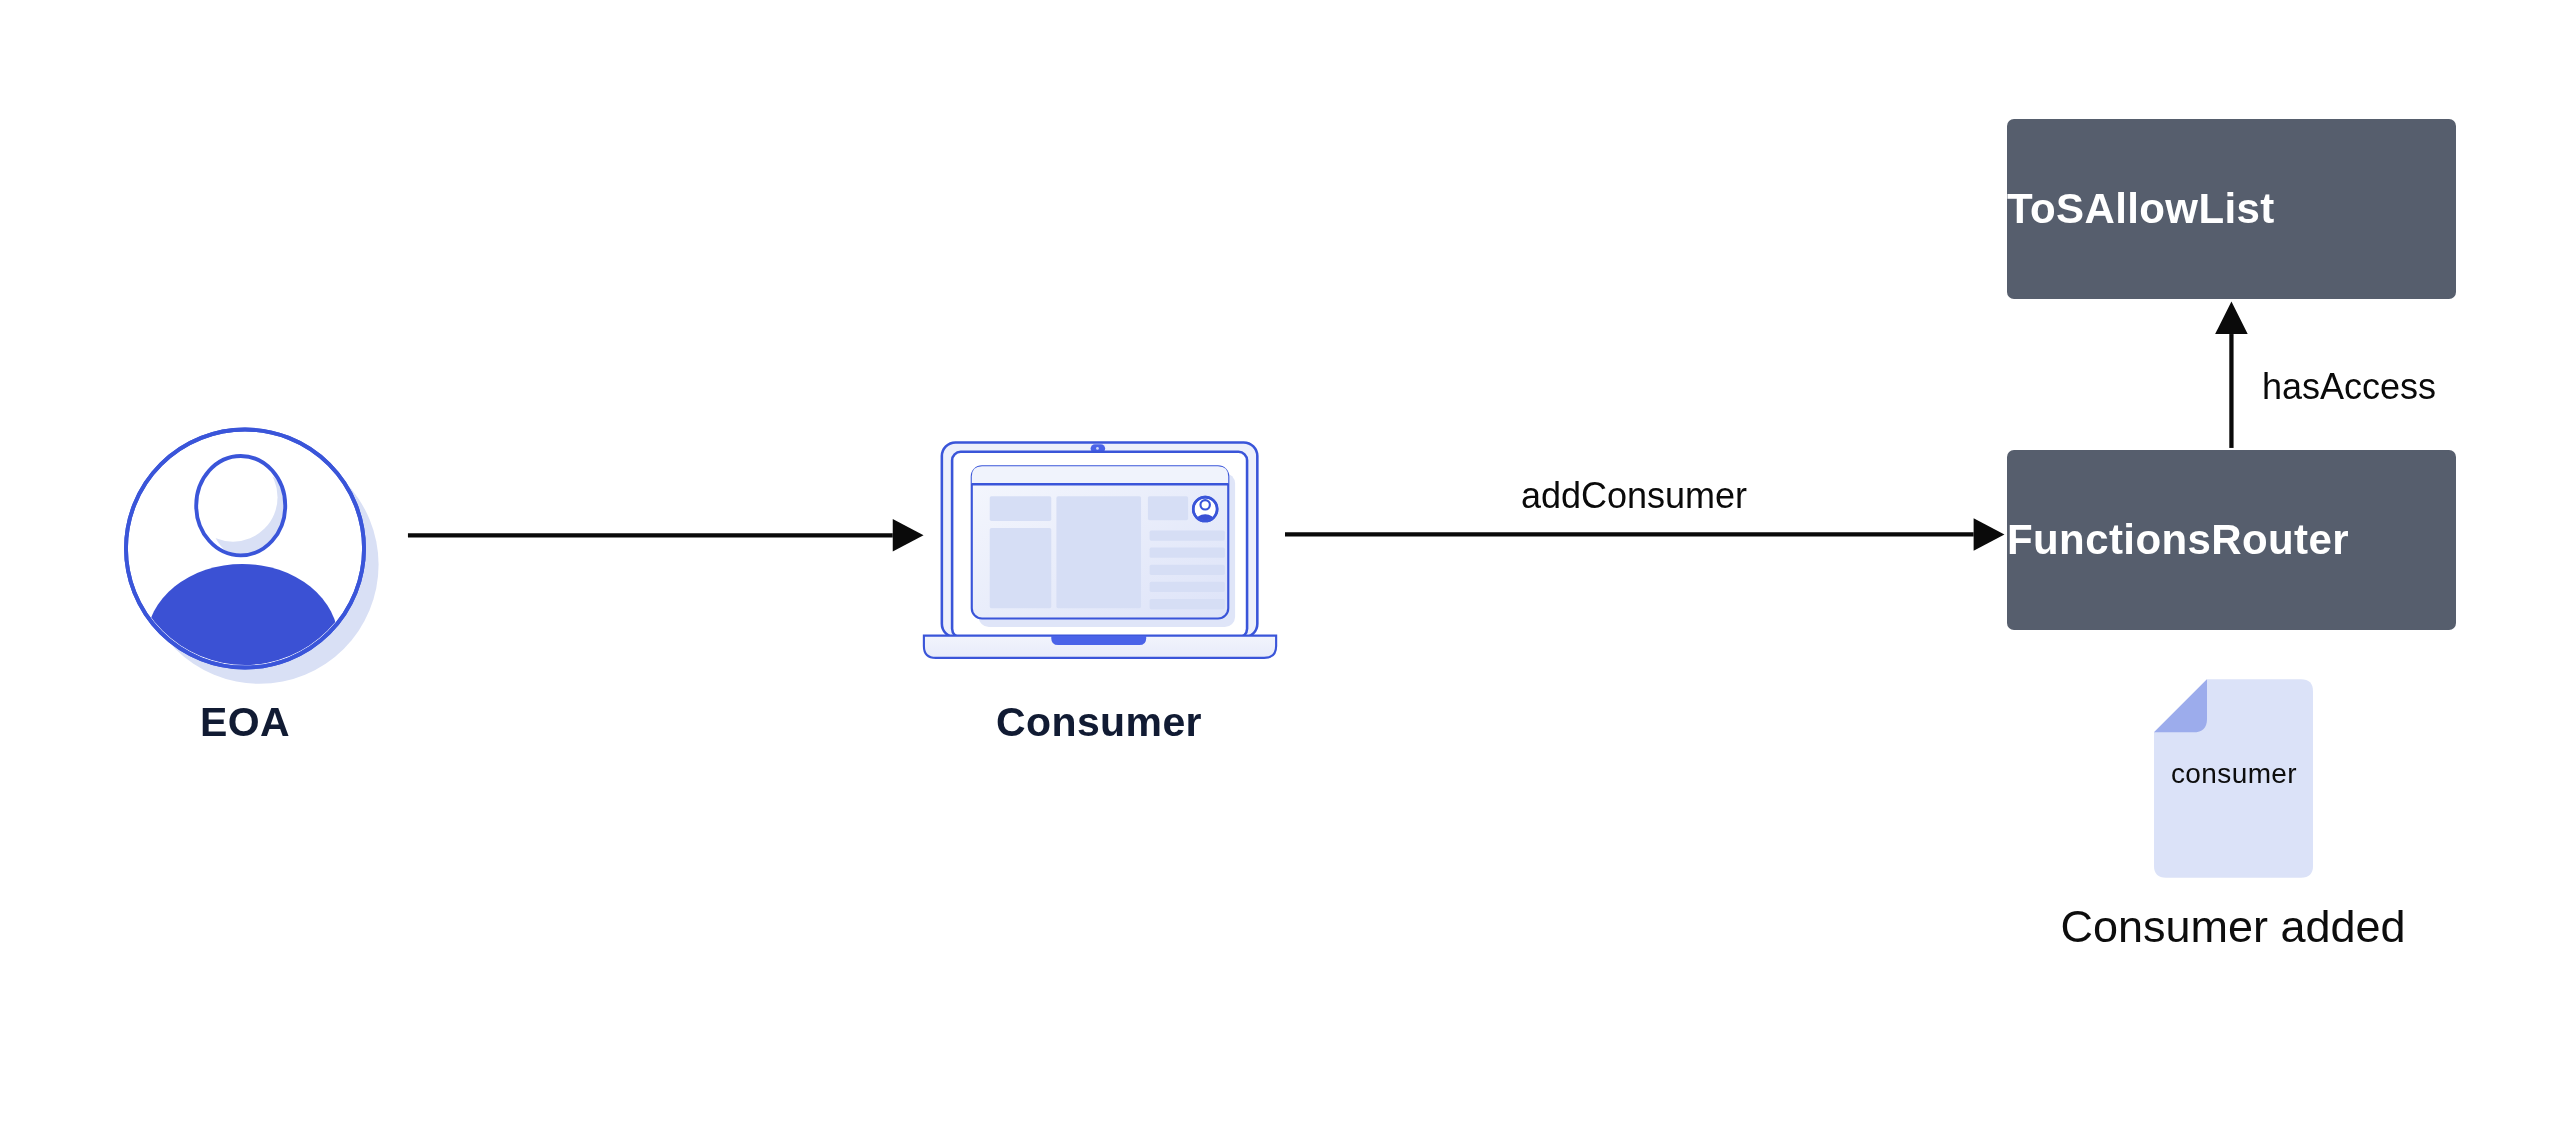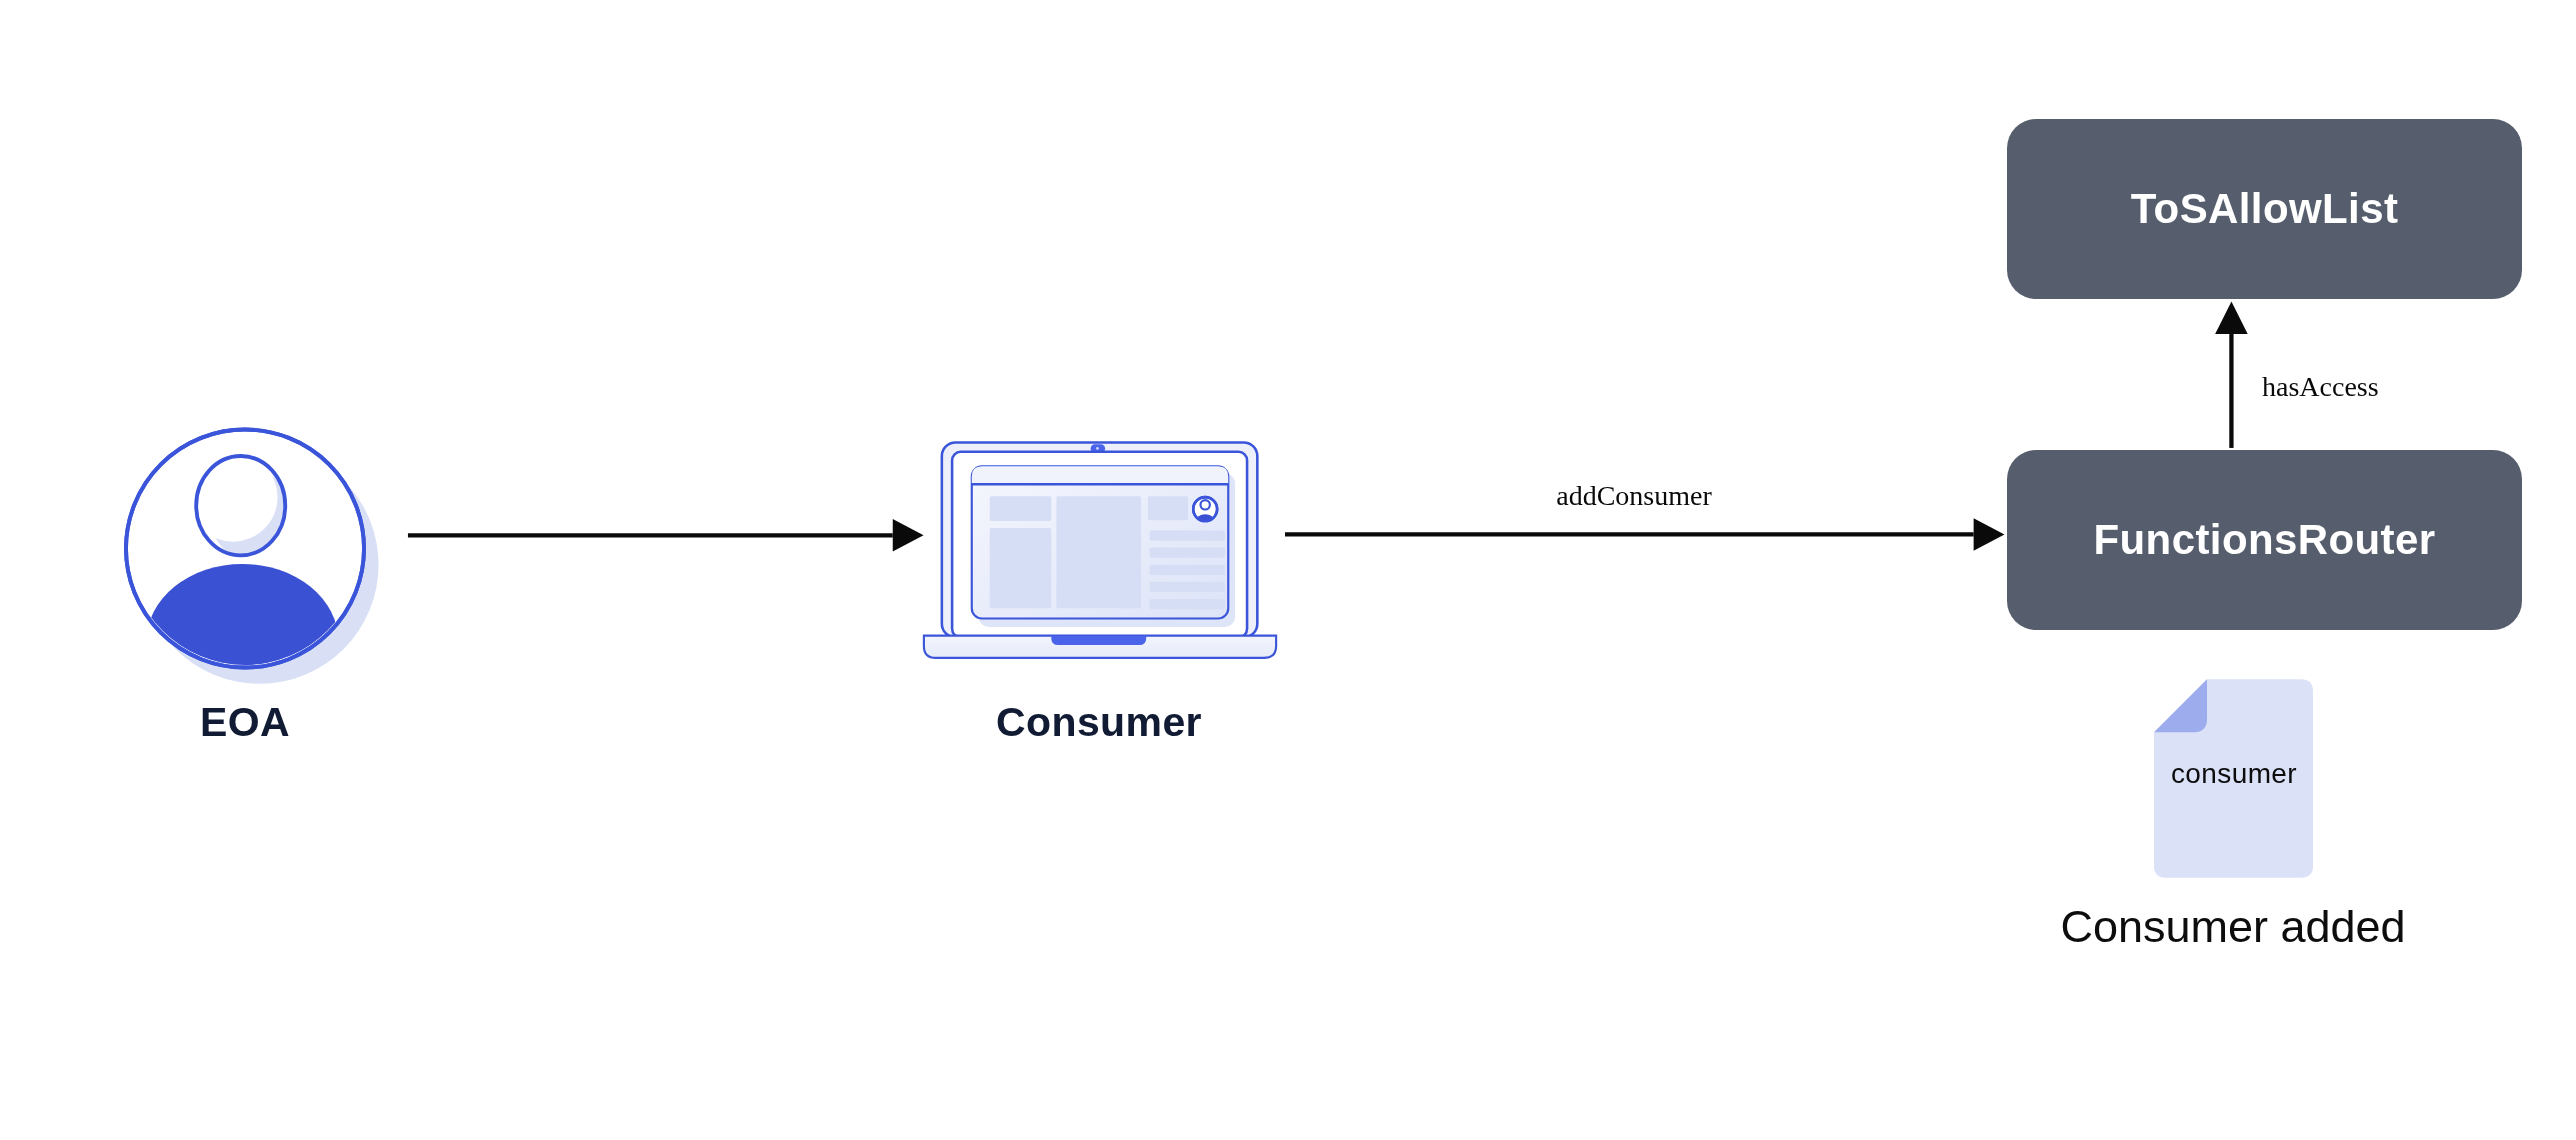--- a/index.html
+++ b/index.html
@@ -25,38 +25,37 @@
     font-weight: 700;
     font-size: 41px;
     color: var(--label-navy, #111b33);
     letter-spacing: 0.4px;
     white-space: nowrap;
   }
 
   
   .edge-label {
     position: absolute;
-    font-family: Liberation Serif, serif;
-    font-size: 28px;
+    font-family: Liberation Sans, sans-serif;
+    font-size: 36px;
     color: var(--arrow-black, #0a0a0a);
     white-space: nowrap;
   }
   .edge-label.centered { transform: translate(-50%, -50%); }
   .edge-label.left-anchored { transform: translateY(-50%); }
 
   
   .contract-box {
     position: absolute;
-    width: 515px;
+    width: 449px;
     height: 180px;
-    border-radius: 29px;
+    border-radius: 7px;
     background: var(--box-slate, #565e6d);
     display: flex;
     align-items: center;
-    justify-content: center;
   }
   .contract-box .box-label {
     color: var(--white, #ffffff);
     font-weight: 700;
     font-size: 42px;
     letter-spacing: 0.4px;
     white-space: nowrap;
   }
 
   

